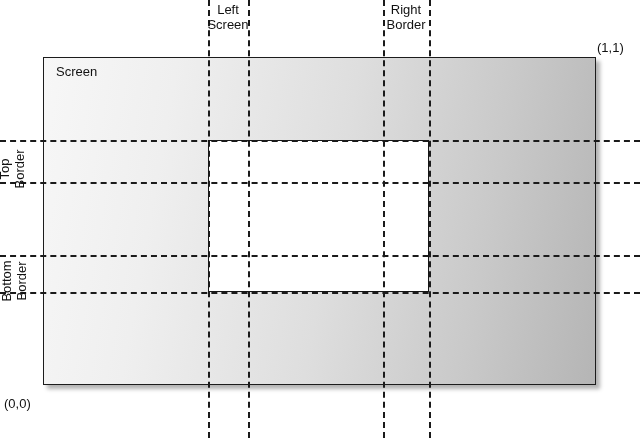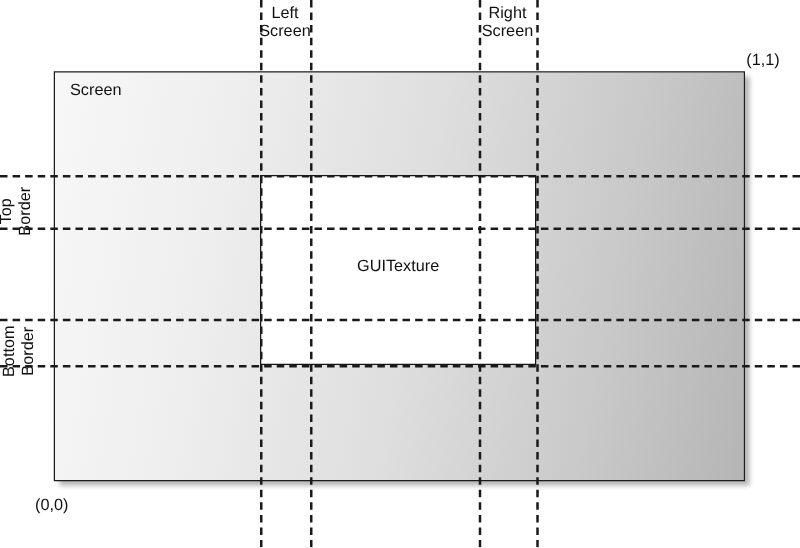--- a/index.html
+++ b/index.html
@@ -88,21 +88,20 @@
   }
   .label-coord-topright {
     left: 597px;
     top: 38px;
     text-align: left;
   }
   .label-coord-bottomleft {
     left: 4px;
     top: 394px;
     text-align: left;
-    margin-left: 24px;
   }
 
   .label-left-border {
     left: 188px;
     top: 2px;
     width: 80px;
   }
   .label-right-border {
     left: 366px;
     top: 2px;
@@ -145,31 +144,30 @@
   <div class="vline" style="left:383px"></div>
   <div class="vline" style="left:429px"></div>
 
   <div class="hline" style="top:140px"></div>
   <div class="hline" style="top:182px"></div>
   <div class="hline" style="top:255px"></div>
   <div class="hline" style="top:292px"></div>
 
   <div class="label big label-screen">Screen</div>
 
-  <div class="label big label-texture">GUITexture</div>
 
   <div class="label big label-coord-topright">(1,1)</div>
 
   <div class="label big label-coord-bottomleft">(0,0)</div>
 
   <div class="label label-left-border">Left
 Screen</div>
 
   <div class="label label-right-border">Right
-Screen</div>
+Border</div>
 
   <div class="vlabel label-top-border">Top
 Border</div>
 
   <div class="vlabel label-bottom-border">Bottom
 Border</div>
 
 </div>
 
 </body></html>

